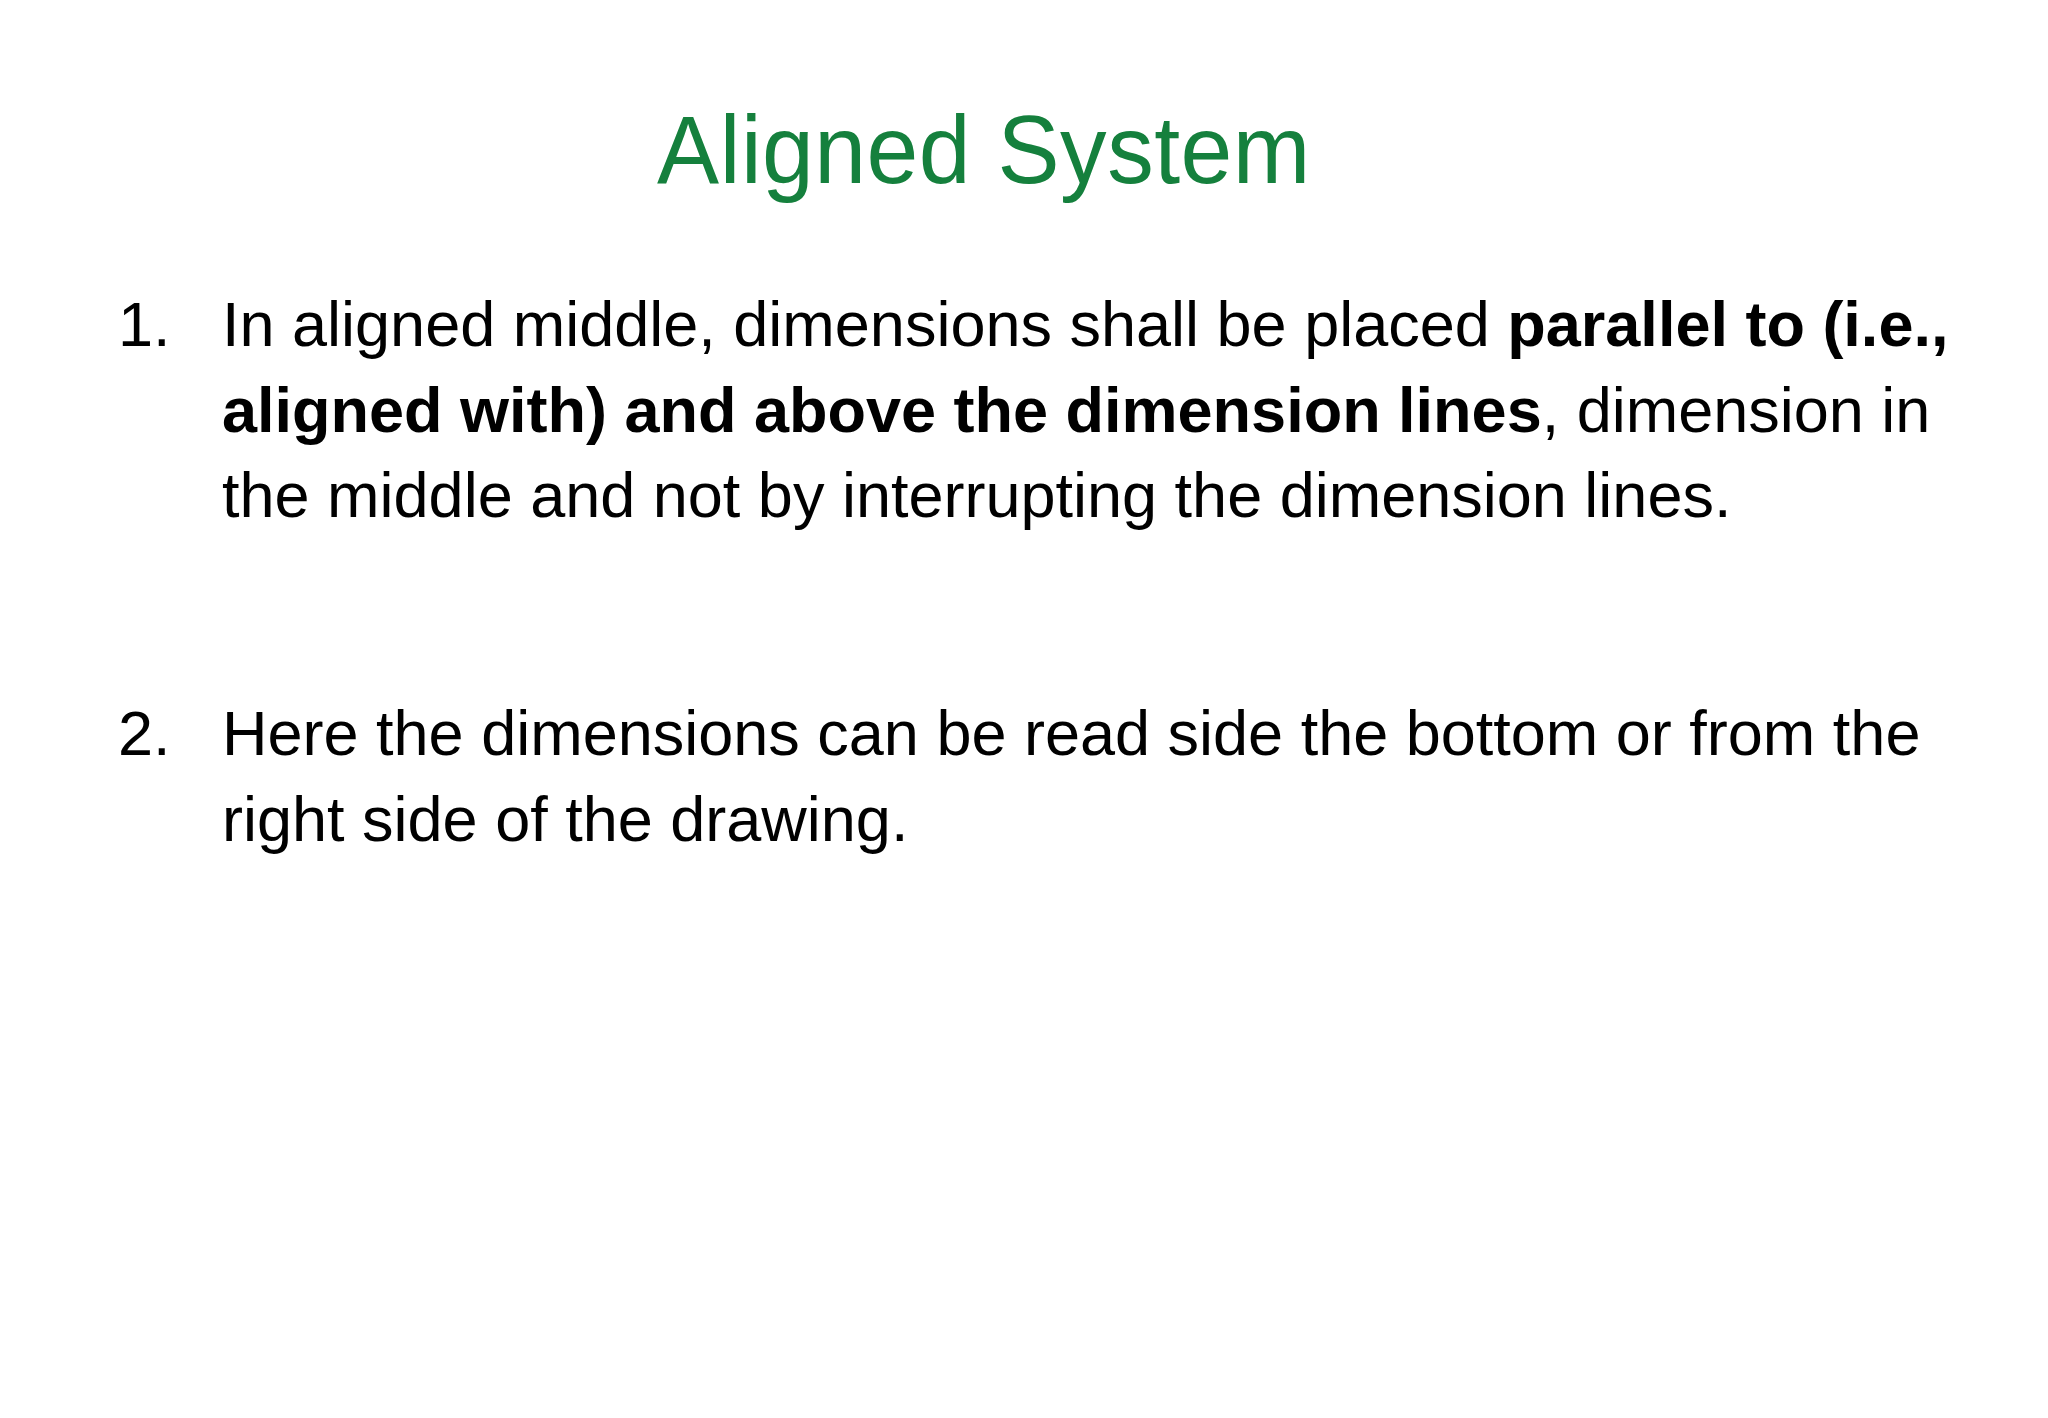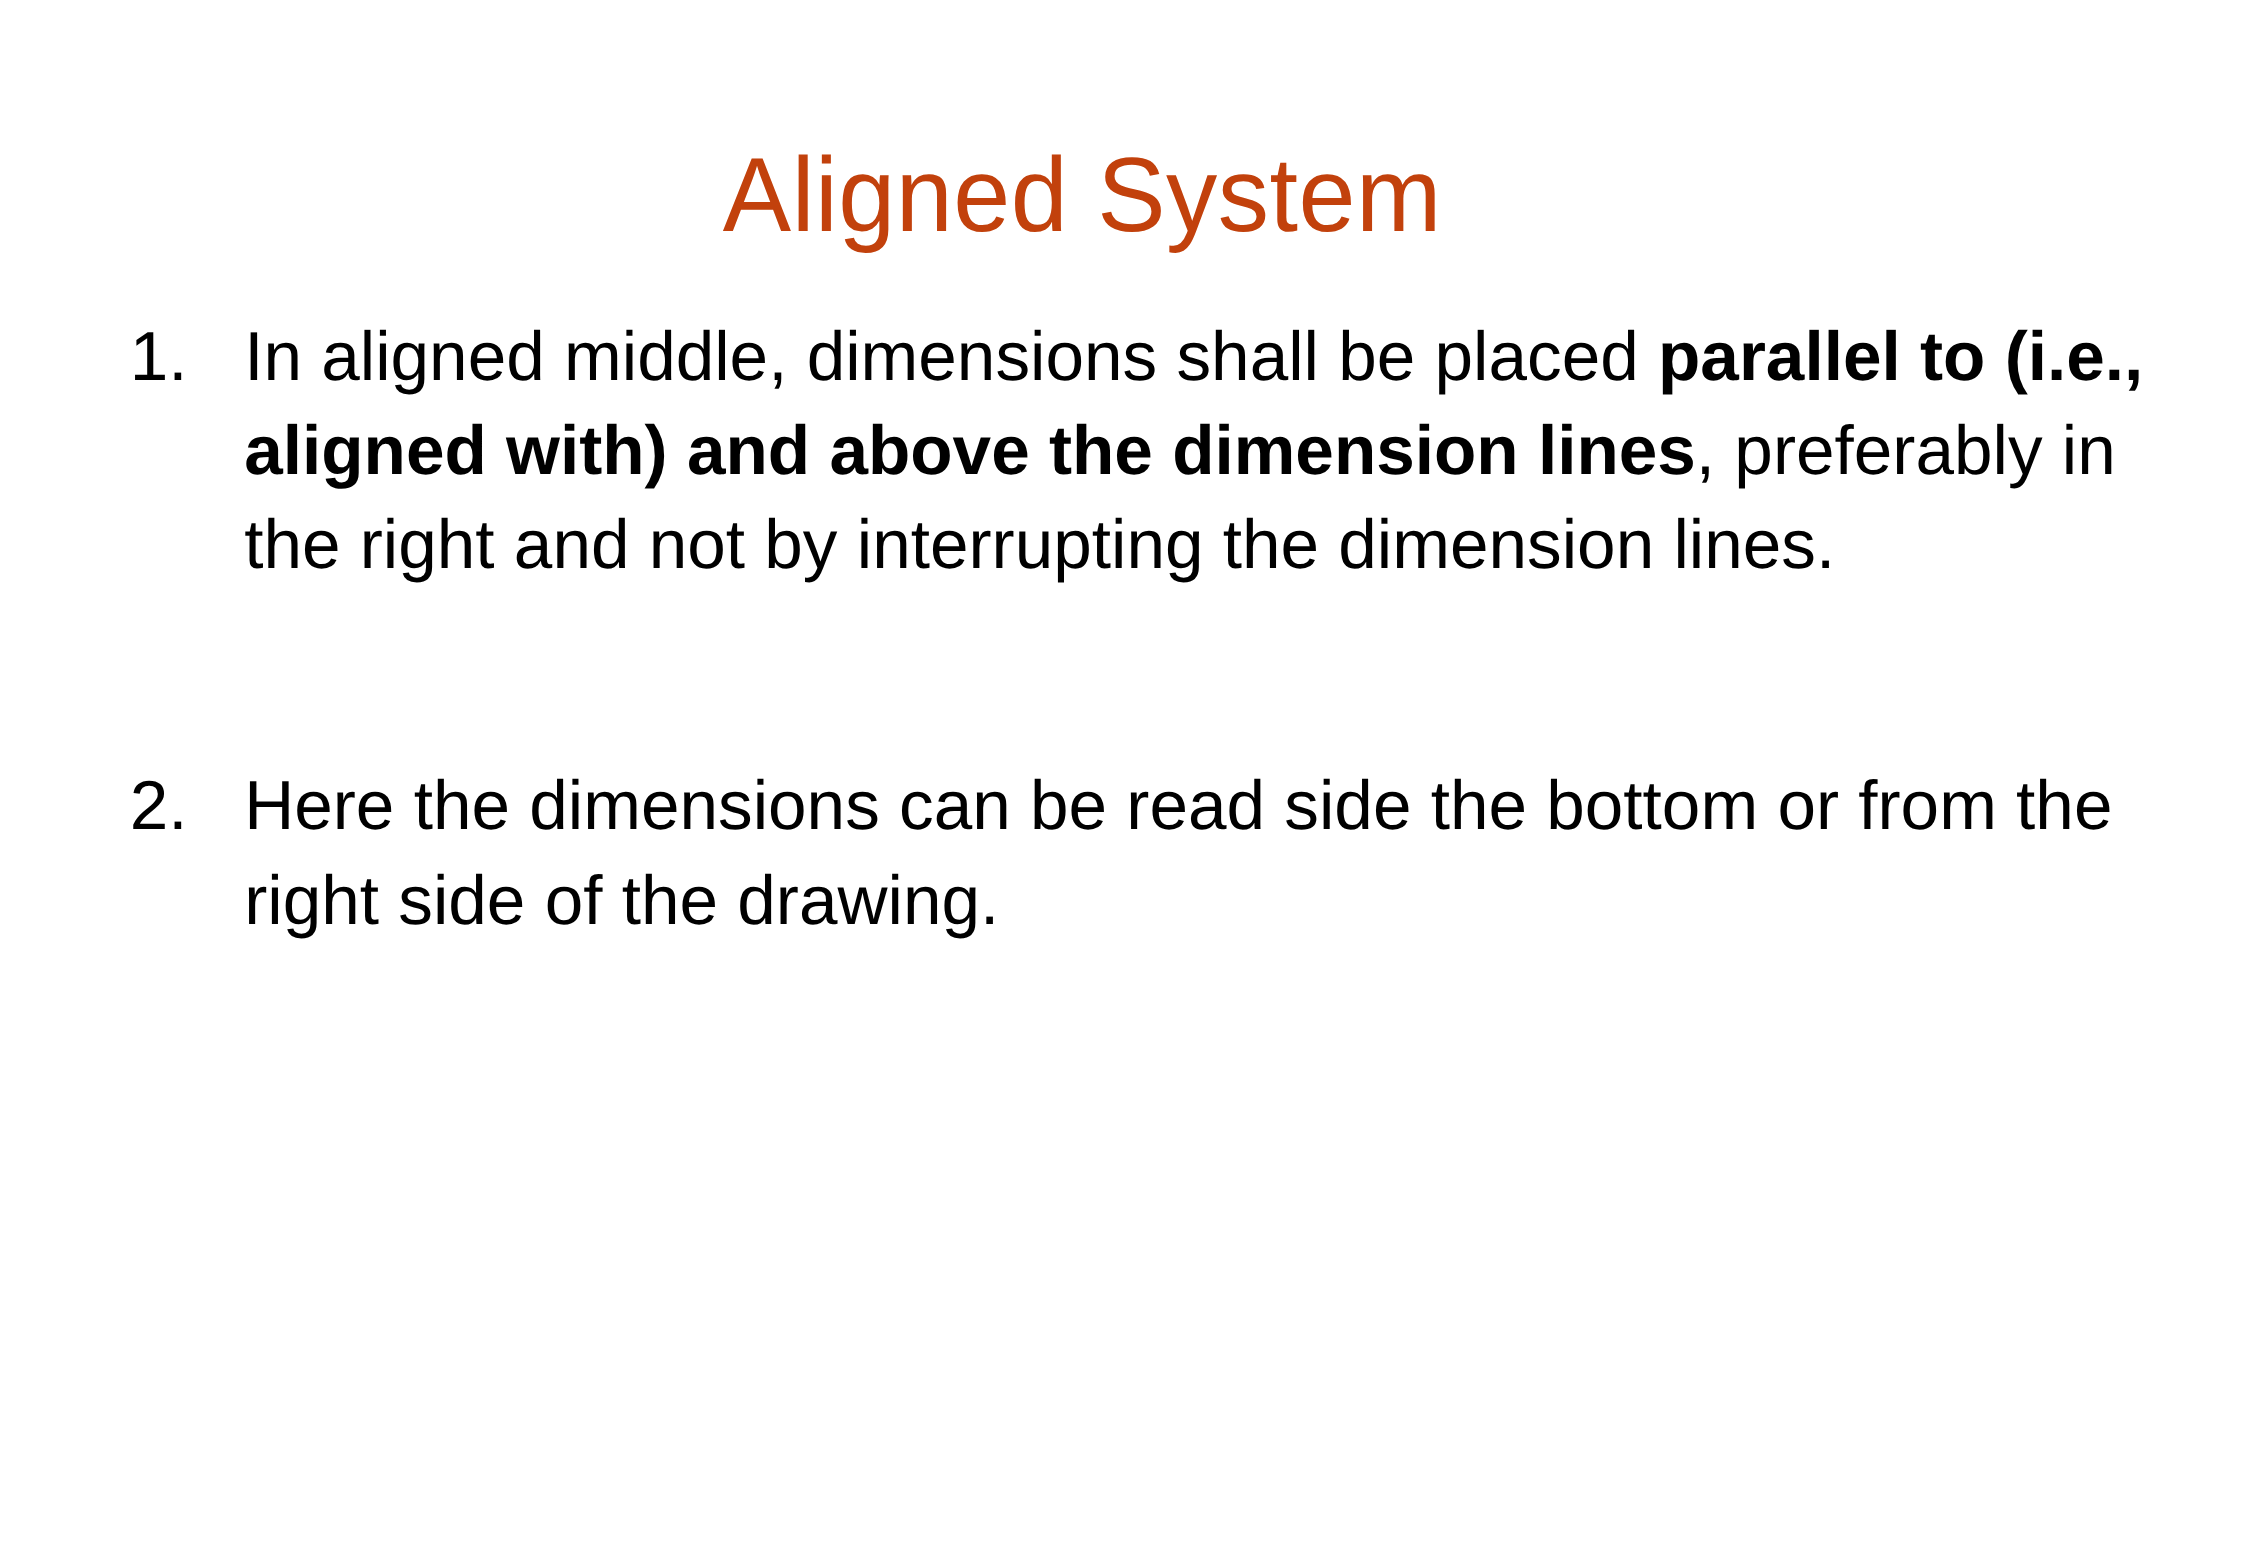--- a/index.html
+++ b/index.html
@@ -24,23 +24,22 @@
   .slide-title {
     position: absolute;
     top: 96px;
     left: 0;
     width: 1968px;
     text-align: center;
     font-size: 96px;
     line-height: 1.12;
     font-weight: 400;
     letter-spacing: 0.5px;
-    color: #c2410c;
+    color: #15803d;
     white-space: nowrap;
-    margin-top: 28px;
   }
   .body-block {
     position: absolute;
     top: 282px;
     left: 118px;
     width: 1860px;
   }
   .list-item {
     display: flex;
     align-items: flex-start;
@@ -82,21 +81,21 @@
 <body>
 
 <div class="slide">
 
   <div class="slide-title"><span class="title-cond">Aligned System</span></div>
 
   <div class="body-block">
 
     <div class="list-item">
       <div class="item-marker">1.</div>
-      <div class="item-text"><span>In aligned middle, dimensions shall be placed </span><span class="bold">parallel to (i.e., aligned with) and above the dimension lines</span><span>, preferably in the right and not by interrupting the dimension lines.</span></div>
+      <div class="item-text"><span>In aligned middle, dimensions shall be placed </span><span class="bold">parallel to (i.e., aligned with) and above the dimension lines</span><span>, dimension in the middle and not by interrupting the dimension lines.</span></div>
     </div>
 
     <div class="list-item">
       <div class="item-marker">2.</div>
       <div class="item-text"><span>Here the dimensions can be read side the bottom or from the right side of the drawing.</span></div>
     </div>
 
   </div>
 
 </div>

